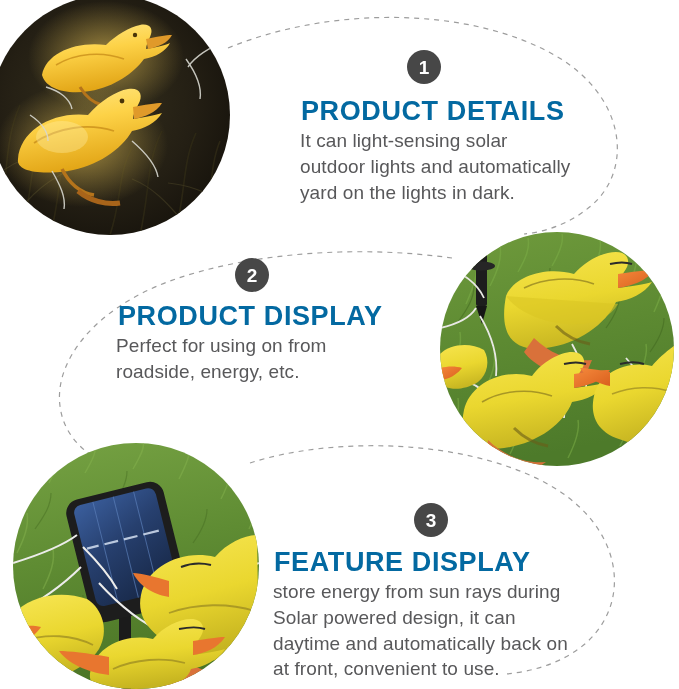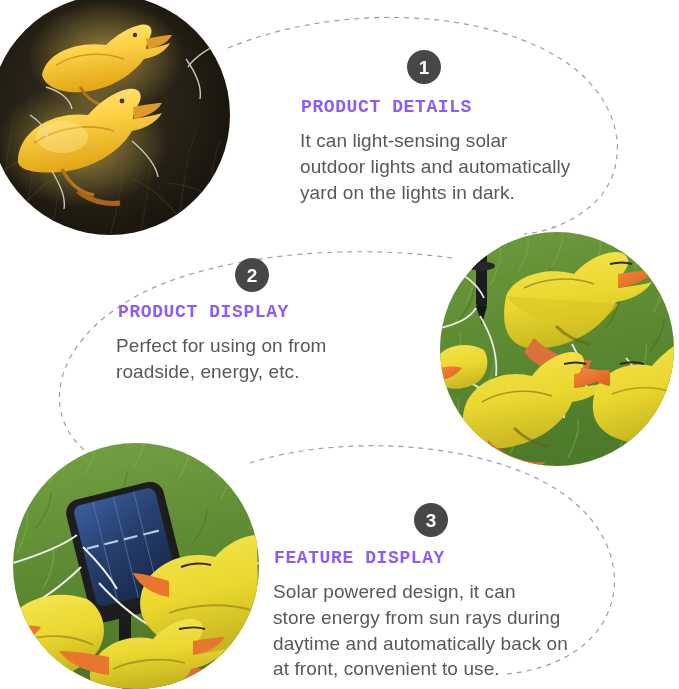--- a/index.html
+++ b/index.html
@@ -32,27 +32,26 @@
     background:#474747;
     color:#ffffff;
     font-size:19px;
     font-weight:bold;
     display:flex;align-items:center;justify-content:center;
     line-height:1;
     letter-spacing:0;
   }
   .heading{
     position:absolute;
-    font-size:18px;
+    font-size:27px;
     font-weight:bold;
-    color:#8b5cf6;
+    color:#0369a1;
     letter-spacing:0.6px;
     white-space:nowrap;
     line-height:1;
-    font-family:Liberation Mono, monospace;
   }
   .body-text{
     position:absolute;
     font-size:19px;
     color:#58585a;
     line-height:1.36;
     letter-spacing:0.1px;
   }
   .body-text div{white-space:nowrap;}
 </style>
@@ -371,20 +370,20 @@
         <path d="M166 186 C 176 184 186 184 192 186" stroke="#2b2b2b" stroke-width="2" fill="none"></path>
         <path d="M100 226 C 122 216 150 214 172 220" stroke="#8a7a20" stroke-width="1.8" fill="none" opacity="0.6"></path>
       </g>
     </svg>
   </div>
 
   <div class="section">
     <div class="badge" style="left:414px;top:503px;">3</div>
     <div class="heading" style="left:274px;top:549px;">FEATURE DISPLAY</div>
     <div class="body-text" style="left:273px;top:579px;">
+      <div>store energy from sun rays during</div>
       <div>Solar powered design, it can</div>
-      <div>store energy from sun rays during</div>
       <div>daytime and automatically back on</div>
       <div>at front, convenient to use.</div>
     </div>
   </div>
 
 </div>
 
 </body></html>

